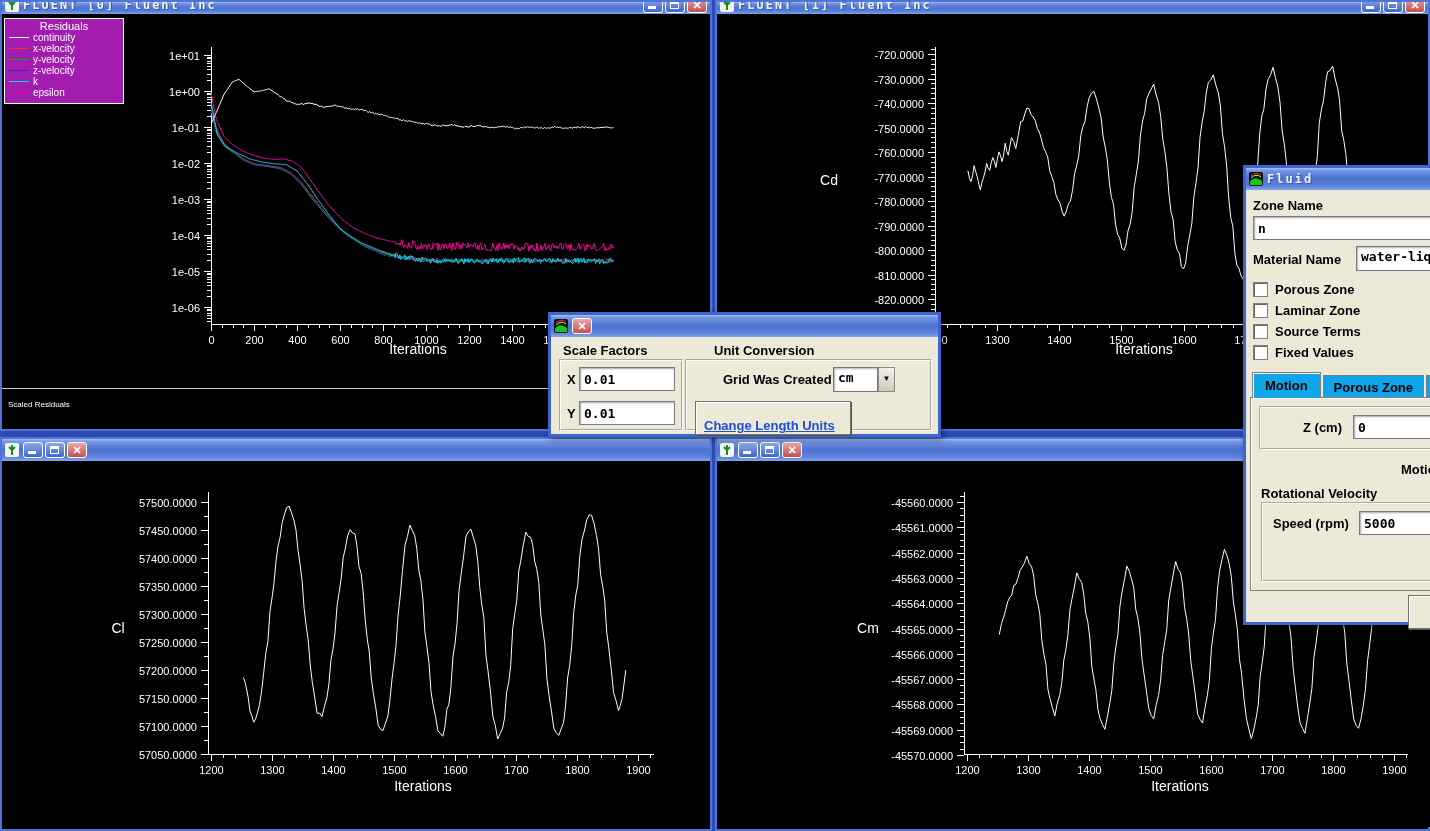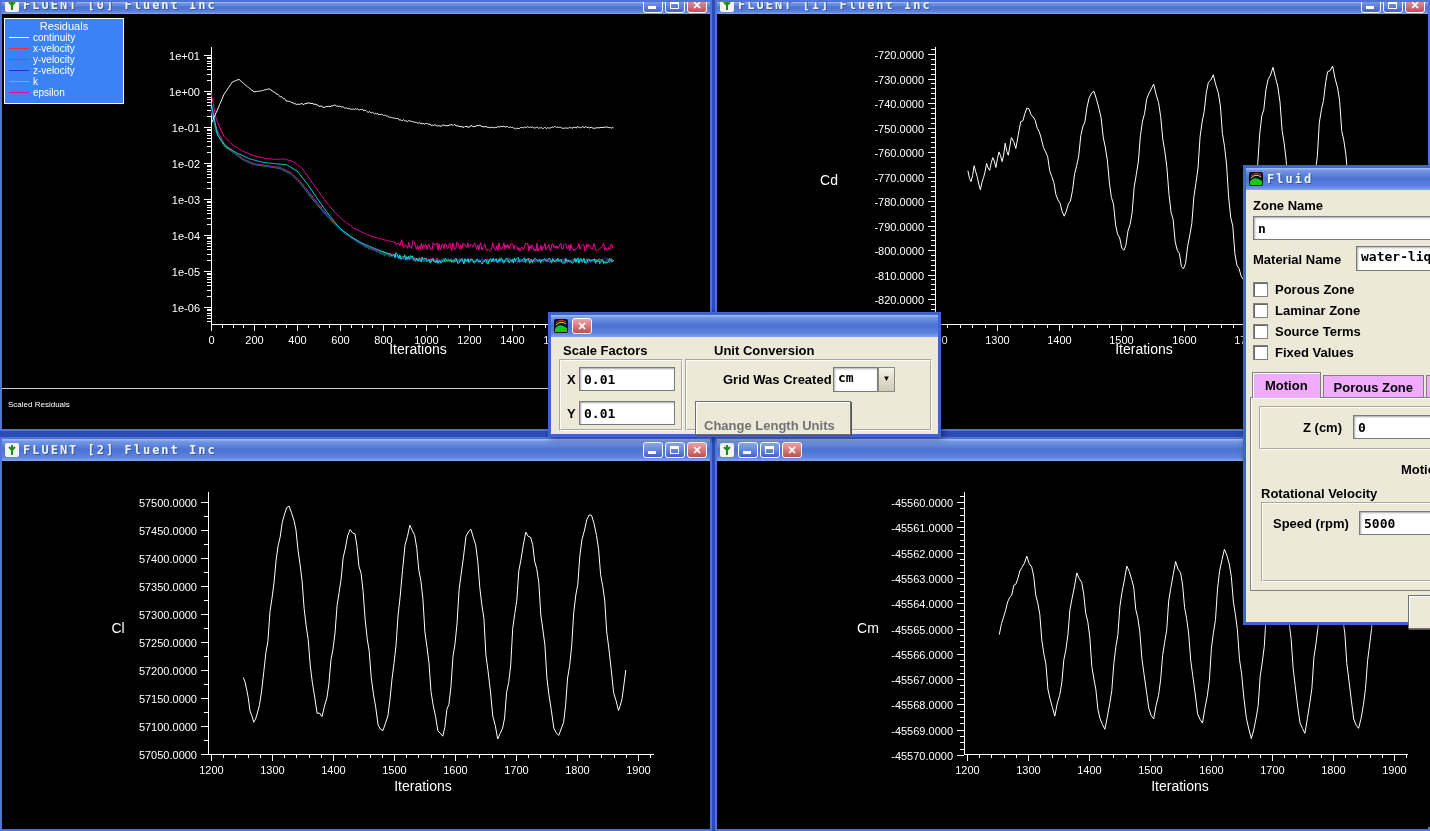--- a/index.html
+++ b/index.html
@@ -23,51 +23,51 @@
   .tb.close{background:linear-gradient(180deg,#eda5a5,#c05050);}
   .tb.min i{position:absolute;left:4px;bottom:3px;width:8px;height:3px;background:#fff;}
   .tb.max i{position:absolute;left:4px;top:3px;width:9px;height:8px;border:1px solid #fff;
             border-top:3px solid #fff;box-sizing:border-box;}
   .tb.close i{position:absolute;inset:0;color:#fff;font:bold 11px "Liberation Sans",sans-serif;
               text-align:center;line-height:14px;font-style:normal;}
   .wcontent{position:relative;background:#000;}
   svg text{font-family:"Liberation Sans",sans-serif;fill:#ffffff;}
   
   .legend{position:absolute;left:2px;top:4px;width:118px;height:84px;border:1px solid #fff;
-          background:#3b82f6;color:#fff;}
+          background:#a21caf;color:#fff;}
   .lg-title{text-align:center;font:11px "Liberation Sans",sans-serif;margin-top:1px;}
   .lg-row{display:flex;align-items:center;height:11px;padding-left:4px;}
   .lg-line{width:20px;height:1px;flex:0 0 auto;}
   .lg-lab{font:10px "Liberation Sans",sans-serif;margin-left:4px;white-space:nowrap;}
   .caption-sep{position:absolute;left:0;width:100%;height:1px;background:#cfcfcf;}
   .plot-caption{position:absolute;color:#fff;font:8px "Liberation Sans",sans-serif;}
   
   .xp-dialog{position:absolute;border:3px solid #3d65cf;background:#ece9d8;box-sizing:border-box;
              box-shadow:2px 2px 6px rgba(0,0,0,.45);}
   .dlg-body{position:relative;background:#ece9d8;width:100%;height:calc(100% - 22px);}
   .blabel{position:absolute;font:bold 13px "Liberation Sans",sans-serif;color:#000;white-space:nowrap;}
   .groupbox{position:absolute;border:2px groove #fdfcf5;box-sizing:border-box;}
   .sunken{position:absolute;background:#fff;border:1px solid #7a7a7a;
           box-shadow:inset 1px 1px 2px rgba(0,0,0,.35);box-sizing:border-box;
           font:bold 13px "DejaVu Sans Mono",monospace;color:#000;padding:2px 4px;outline:none;}
   .xp-btn{position:absolute;background:#ece9d8;border:1px solid #707070;
           box-shadow:inset 1px 1px 0 #fff, 1px 1px 0 #555;
-          font:bold 13px "Liberation Sans",sans-serif;color:#737373;text-align:left;
-          padding:16px 8px;box-sizing:border-box;cursor:pointer;white-space:nowrap;overflow:hidden;}
+          font:bold 13px "Liberation Sans",sans-serif;color:#1d4ed8;text-align:left;
+          padding:16px 8px;box-sizing:border-box;cursor:pointer;white-space:nowrap;overflow:hidden;text-decoration:underline;}
   .combo{position:absolute;display:flex;}
   .combo .cfield{background:#fff;border:1px solid #7a7a7a;box-shadow:inset 1px 1px 2px rgba(0,0,0,.3);
           font:bold 13px "DejaVu Sans Mono",monospace;padding:2px 4px;box-sizing:border-box;}
   .combo .cbtn{width:17px;background:linear-gradient(#f4f2e8,#cfcab4);border:1px solid #8a8a8a;
           font:8px "Liberation Sans",sans-serif;text-align:center;line-height:21px;cursor:pointer;}
   .cb-row{position:absolute;display:flex;align-items:center;cursor:pointer;}
   .cb-box{width:13px;height:13px;background:#fff;border:1px solid #808080;
           box-shadow:inset 1px 1px 0 #666, inset -1px -1px 0 #fff;flex:0 0 auto;}
   .cb-lab{font:bold 13px "Liberation Sans",sans-serif;margin-left:7px;white-space:nowrap;}
   .tabs{position:absolute;display:flex;align-items:flex-end;}
-  .tab{background:#f0abfc;border:1px solid #808080;border-bottom:none;font:bold 13px "Liberation Sans",sans-serif;
+  .tab{background:#0ea5e9;border:1px solid #808080;border-bottom:none;font:bold 13px "Liberation Sans",sans-serif;
        padding:4px 10px 3px 10px;margin-right:2px;cursor:pointer;white-space:nowrap;}
   .tab.active{padding:5px 12px 5px 12px;position:relative;z-index:2;
        box-shadow:inset 1px 1px 0 #fff;}
   .tabpanel{position:absolute;border:1px solid #808080;box-shadow:inset 1px 1px 0 #fff;background:#ece9d8;}
 </style>
 </head>
 <body>
 
 <div class="stage">
 
@@ -411,21 +411,20 @@
   </div>
 
   <div class="xp-window" style="left:0;top:437px;width:712px;height:394px;">
     <div class="titlebar">
       <span class="ticon">
         <svg viewBox="0 0 14 14" width="14" height="14">
             <rect width="14" height="14" rx="2" fill="#f4f4f4"></rect>
             <path d="M7 2 L7 12 M4 4 L7 7 L10 4" stroke="#1c8c1c" stroke-width="2" fill="none"></path>
           </svg>
       </span>
-      <span class="ttext">FLUENT [2] Fluent Inc</span>
       <span class="tbtns">
         <span class="tb min">
             <i></i>
           </span>
         <span class="tb max">
             <i></i>
           </span>
         <span class="tb close">
             <i>✕</i>
           </span>

